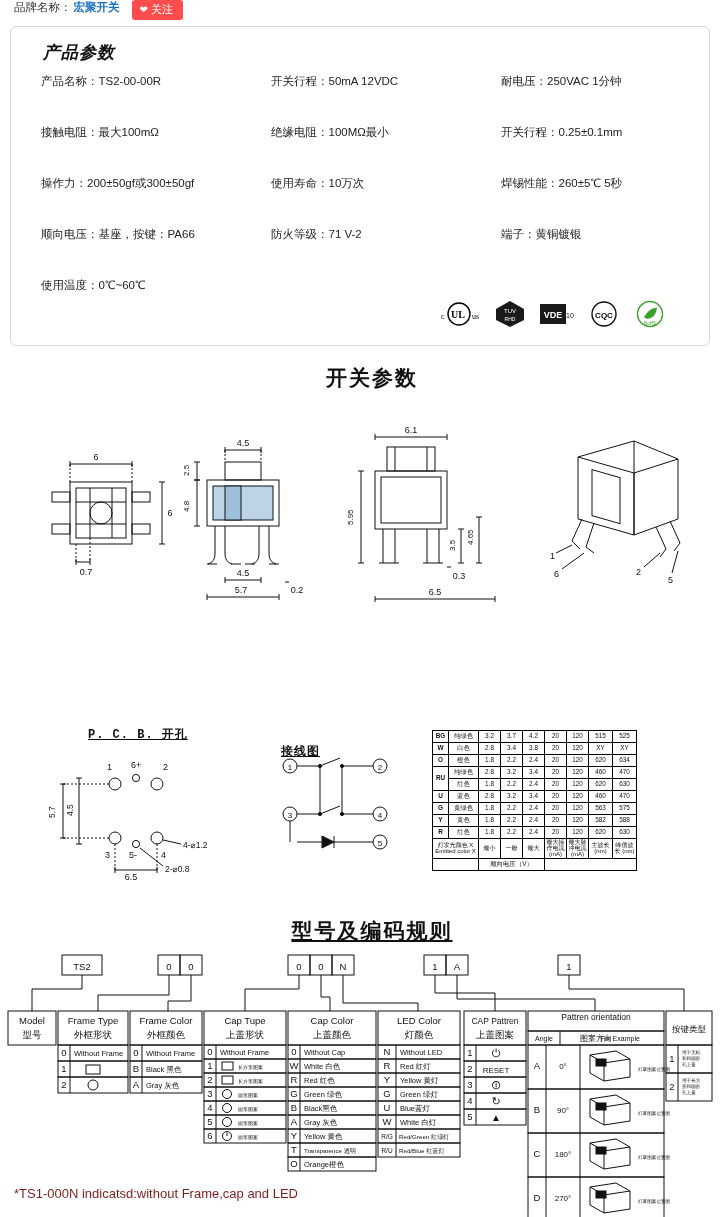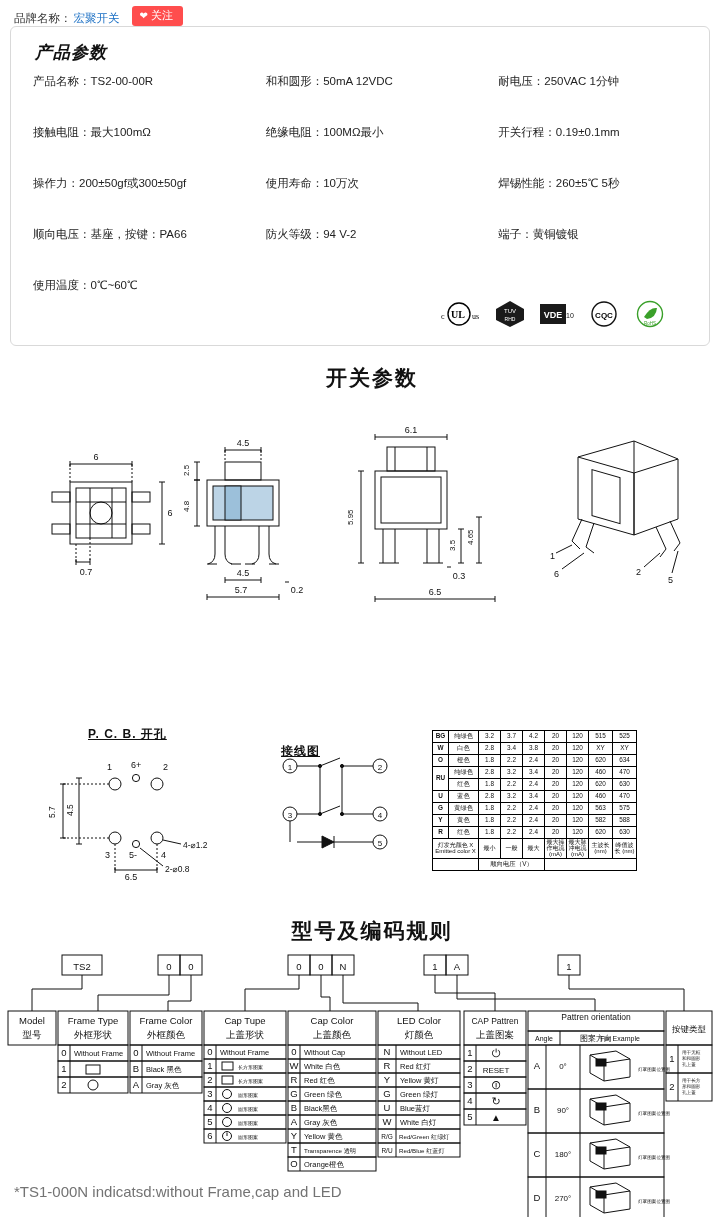--- a/index.html
+++ b/index.html
@@ -12,47 +12,47 @@
     font-size: 11px;
     color: #1a1a1a;
     position: relative;
     overflow: hidden;
   }
 
   
   .brand-bar {
     height: 26px;
     display: flex;
-    align-items: flex-end;
+    align-items: flex-start;
     padding: 0 14px;
     font-size: 11.5px;
     color: #333;
   }
   .brand-label { margin-right: 2px; }
-  .brand-name { color: #1a6fc4; }
+  .brand-name { color: #1a6fc4; font-weight: bold; }
   .follow-btn {
     margin-left: 12px;
     background: #ff4d4d;
     color: #fff;
     border-radius: 3px;
     padding: 2px 10px 3px 8px;
     font-size: 11px;
     display: flex;
     align-items: center;
     gap: 3px;
     cursor: pointer;
   }
   .heart { font-size: 10px; line-height: 1; }
 
   
   .params-panel {
     margin: 0 10px;
     border: 1px solid #d9d9d9;
     border-radius: 6px;
-    padding: 10px 14px 14px 22px;
+    padding: 10px 14px 14px 30px;
     background: #fff;
   }
   .params-title {
     font-family: "Liberation Serif", serif;
     font-weight: bold;
     font-style: italic;
     font-size: 17px;
     color: #111;
     letter-spacing: 1px;
     margin: 4px 0 10px 2px;
@@ -84,21 +84,21 @@
   
   .section-heading {
     text-align: center;
     font-size: 21px;
     font-weight: bold;
     color: #111;
     letter-spacing: 2px;
     padding-left: 24px;
   }
   #heading-switch-params { margin-top: 18px; }
-  #heading-model-rules { margin-top: 6px; }
+  #heading-model-rules { margin-top: 6px; text-decoration: underline; }
 
   
   .drawings {
     position: relative;
     height: 320px;
     margin-top: 10px;
   }
   .drawings svg { position:absolute; top:0; left:0; }
 
   
@@ -106,21 +106,21 @@
     position: relative;
     height: 185px;
     margin-top: 4px;
   }
   .mid-row .lbl {
     position: absolute;
     font-size: 12px;
     font-weight: bold;
     color: #111;
   }
-  #pcb-title { left: 88px; top: 0px; letter-spacing:1px; text-decoration: underline; font-family:Liberation Sans, sans-serif;}
+  #pcb-title { left: 88px; top: 0px; letter-spacing:1px; text-decoration: underline; font-family:Liberation Mono, monospace;}
   #wiring-title { left: 281px; top: 17px; letter-spacing:1px; text-decoration: underline;}
 
   
   .led-table-wrap {
     position: absolute;
     left: 432px;
     top: 4px;
   }
   table.led-table {
     border-collapse: collapse;
@@ -143,51 +143,51 @@
 
   
   .model-section { position: relative; margin-top: 4px; height: 330px; }
   .model-section svg { position:absolute; left:0; top:0; }
 
   
   .footnotes {
     position: absolute;
     left: 14px;
     bottom: 14px;
-    font-size: 15px;
-    color: #737373;
+    font-size: 13px;
+    color: #7f1d1d;
     line-height: 1.5;
   }
 </style>
 </head>
 <body>
 
 <div class="brand-bar">
   <span class="brand-label">品牌名称：</span>
   <span class="brand-name">宏聚开关</span>
   <span class="follow-btn">
     <span class="heart">❤</span>
     <span>关注</span>
   </span>
 </div>
 
 <div class="params-panel">
   <div class="params-title">产品参数</div>
   <div class="params-grid">
     <div>产品名称：TS2-00-00R</div>
-    <div>和和圆形：50mA  12VDC</div>
+    <div>开关行程：50mA  12VDC</div>
     <div>耐电压：250VAC  1分钟</div>
     <div>接触电阻：最大100mΩ</div>
     <div>绝缘电阻：100MΩ最小</div>
-    <div>开关行程：0.19±0.1mm</div>
+    <div>开关行程：0.25±0.1mm</div>
     <div>操作力：200±50gf或300±50gf</div>
     <div>使用寿命：10万次</div>
     <div>焊锡性能：260±5℃  5秒</div>
     <div>顺向电压：基座，按键：PA66</div>
-    <div>防火等级：94 V-2</div>
+    <div>防火等级：71 V-2</div>
     <div>端子：黄铜镀银</div>
     <div>使用温度：0℃~60℃</div>
     <div></div>
     <div></div>
   </div>
 
   <div class="certs">
     <span class="cert">
       <svg width="40" height="26" viewBox="0 0 40 26">
         <text x="0" y="18" font-size="8" font-family="Liberation Serif, serif">c</text>

